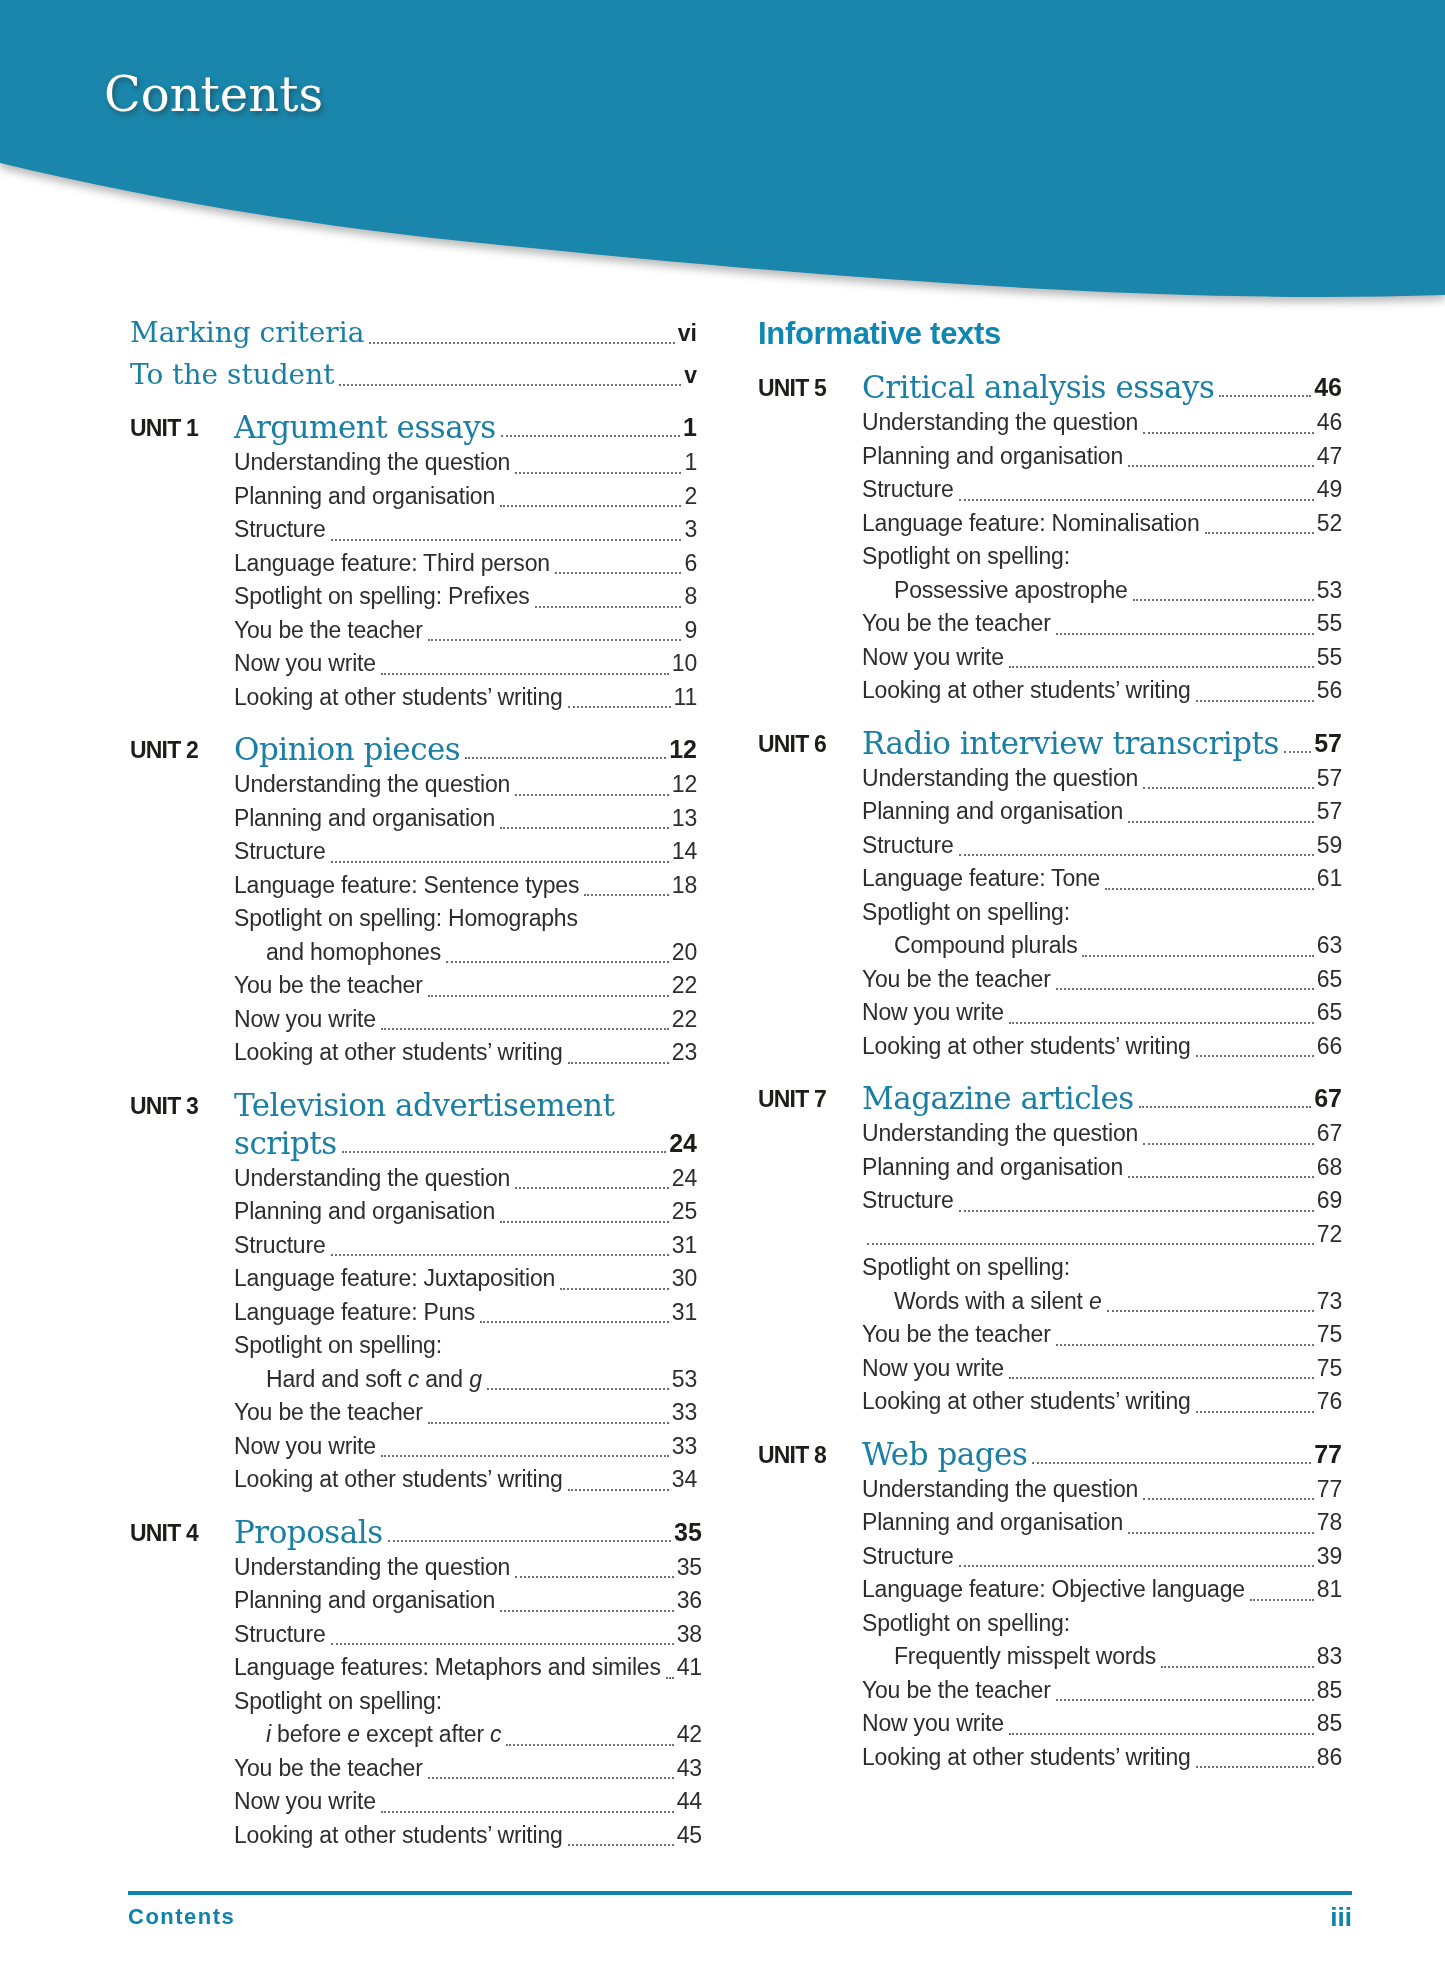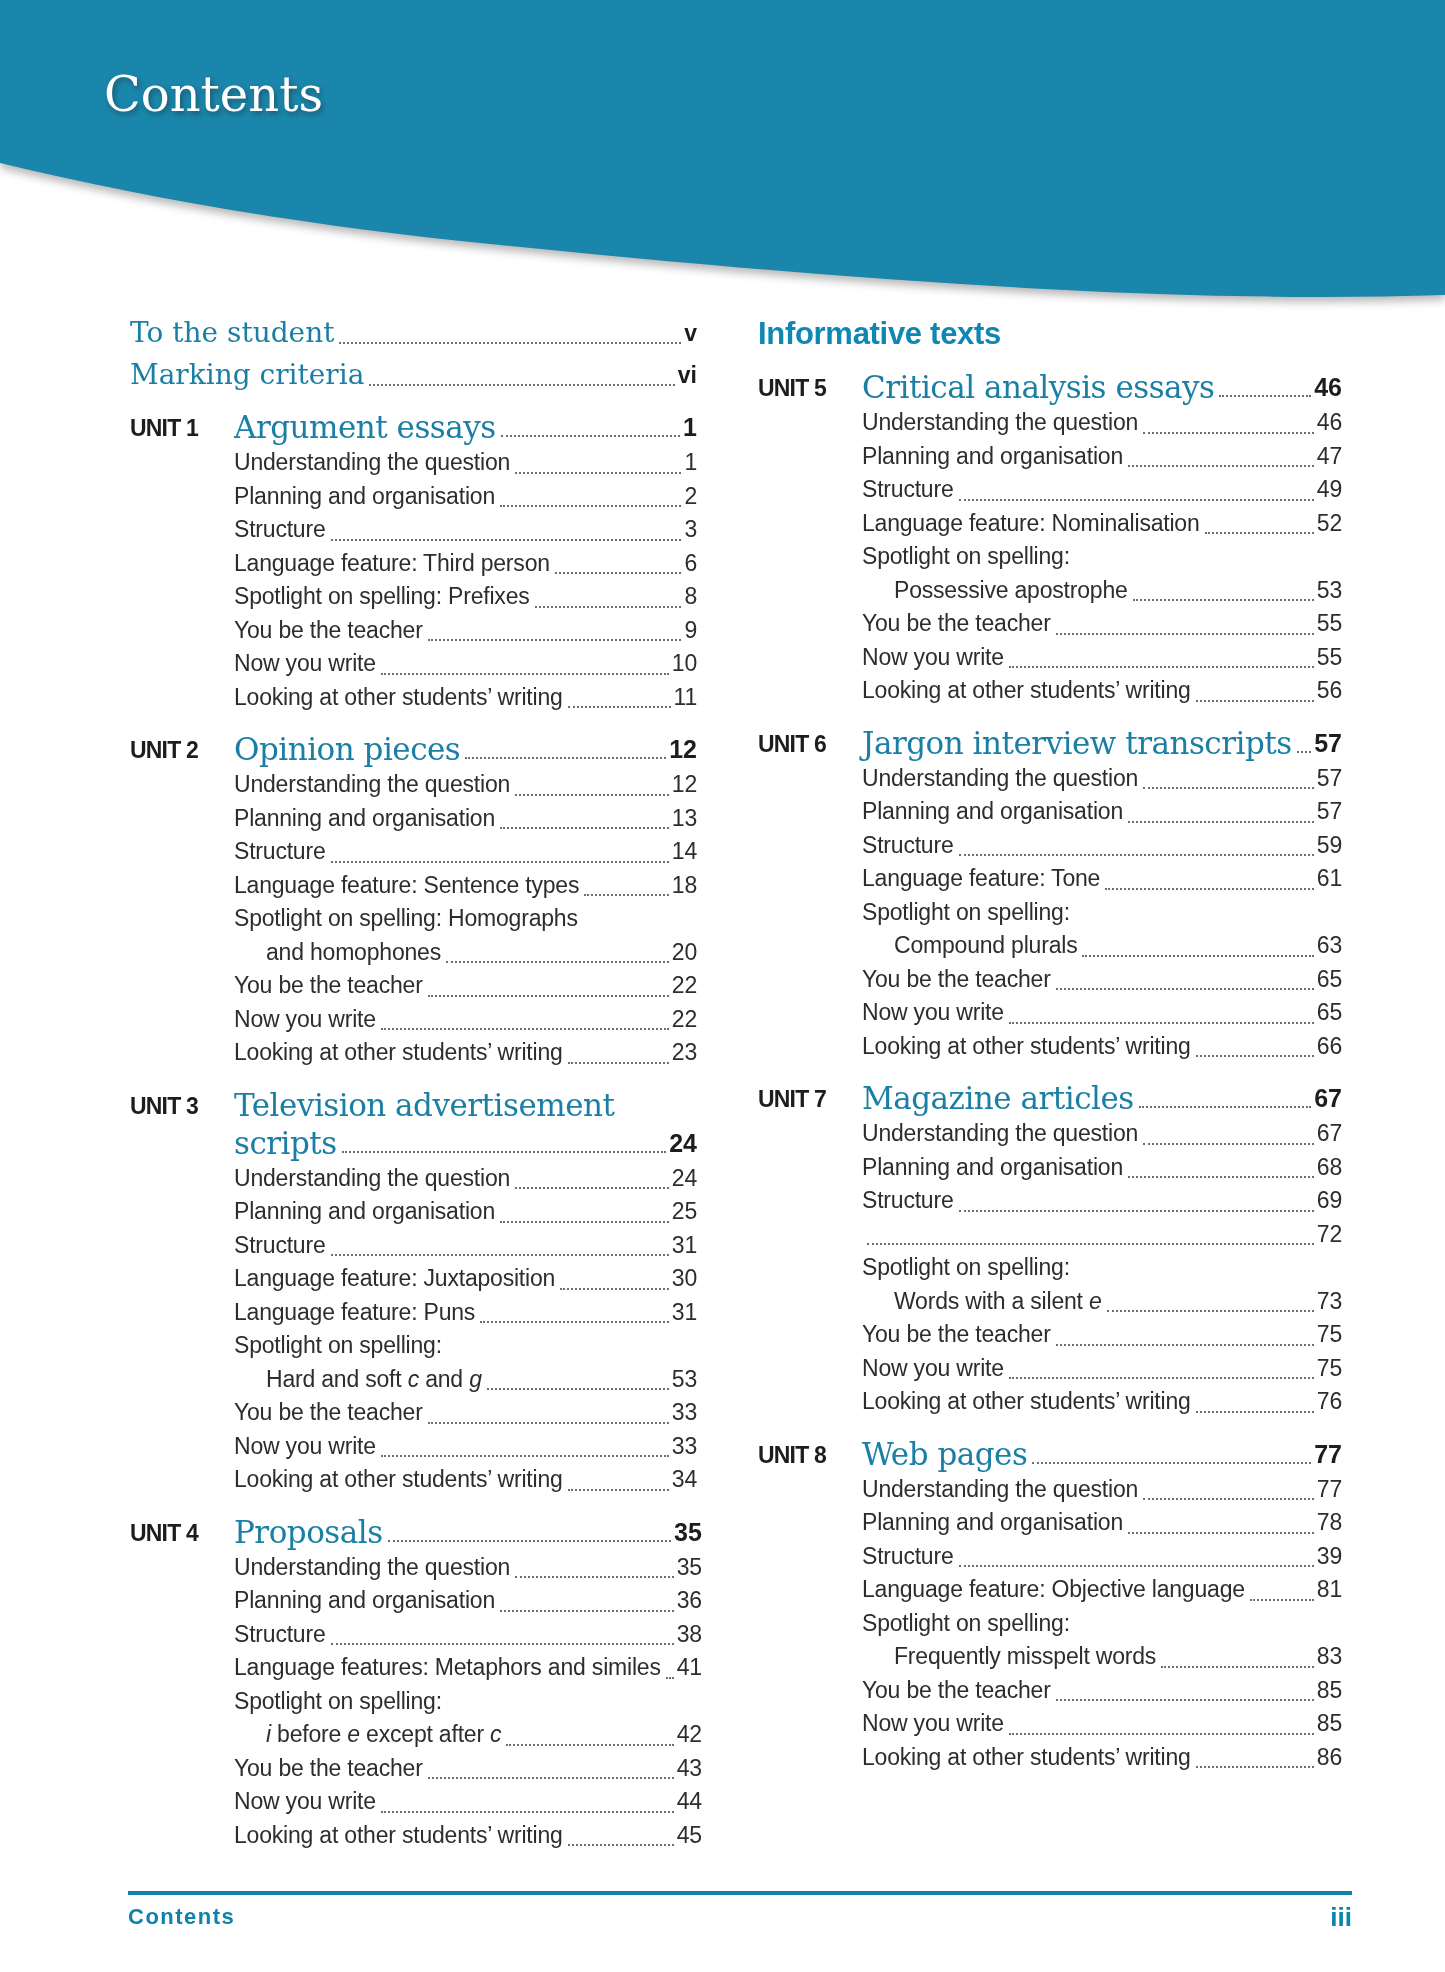--- a/index.html
+++ b/index.html
@@ -59,28 +59,28 @@
 
 <svg class="banner" width="1445" height="330" viewBox="0 0 1445 330" preserveAspectRatio="none">
   <path d="M0,0 H1445 V295 C1150,305 800,275 500,245 C310,227 140,197 0,163 Z" fill="var(--teal_banner)"></path>
 </svg>
 <div class="banner-title">Contents</div>
 
 <div class="content">
   <div class="col col-left">
     <div id="front-matter">
         <div class="row front">
+          <span class="lbl">Marking criteria</span>
+          <span class="leader"></span>
+          <span class="pg">vi</span>
+        </div>
+        <div class="row front">
           <span class="lbl">To the student</span>
           <span class="leader"></span>
           <span class="pg">v</span>
-        </div>
-        <div class="row front">
-          <span class="lbl">Marking criteria</span>
-          <span class="leader"></span>
-          <span class="pg">vi</span>
         </div>
       </div>
     <div class="col-body">
         <div class="unit">
           <div class="unit-label">UNIT 1</div>
           <div class="unit-body">
             <div class="row title">
               <span class="lbl unit-title-line">Argument essays</span>
               <span class="leader"></span>
               <span class="pg">1</span>
@@ -347,21 +347,21 @@
               <span class="lbl">Looking at other students’ writing</span>
               <span class="leader"></span>
               <span class="pg">56</span>
             </div>
           </div>
         </div>
         <div class="unit">
           <div class="unit-label">UNIT 6</div>
           <div class="unit-body">
             <div class="row title">
-              <span class="lbl unit-title-line">Jargon interview transcripts</span>
+              <span class="lbl unit-title-line">Radio interview transcripts</span>
               <span class="leader"></span>
               <span class="pg">57</span>
             </div>
             <div class="row item">
               <span class="lbl">Understanding the question</span>
               <span class="leader"></span>
               <span class="pg">57</span>
             </div>
             <div class="row item">
               <span class="lbl">Planning and organisation</span>

